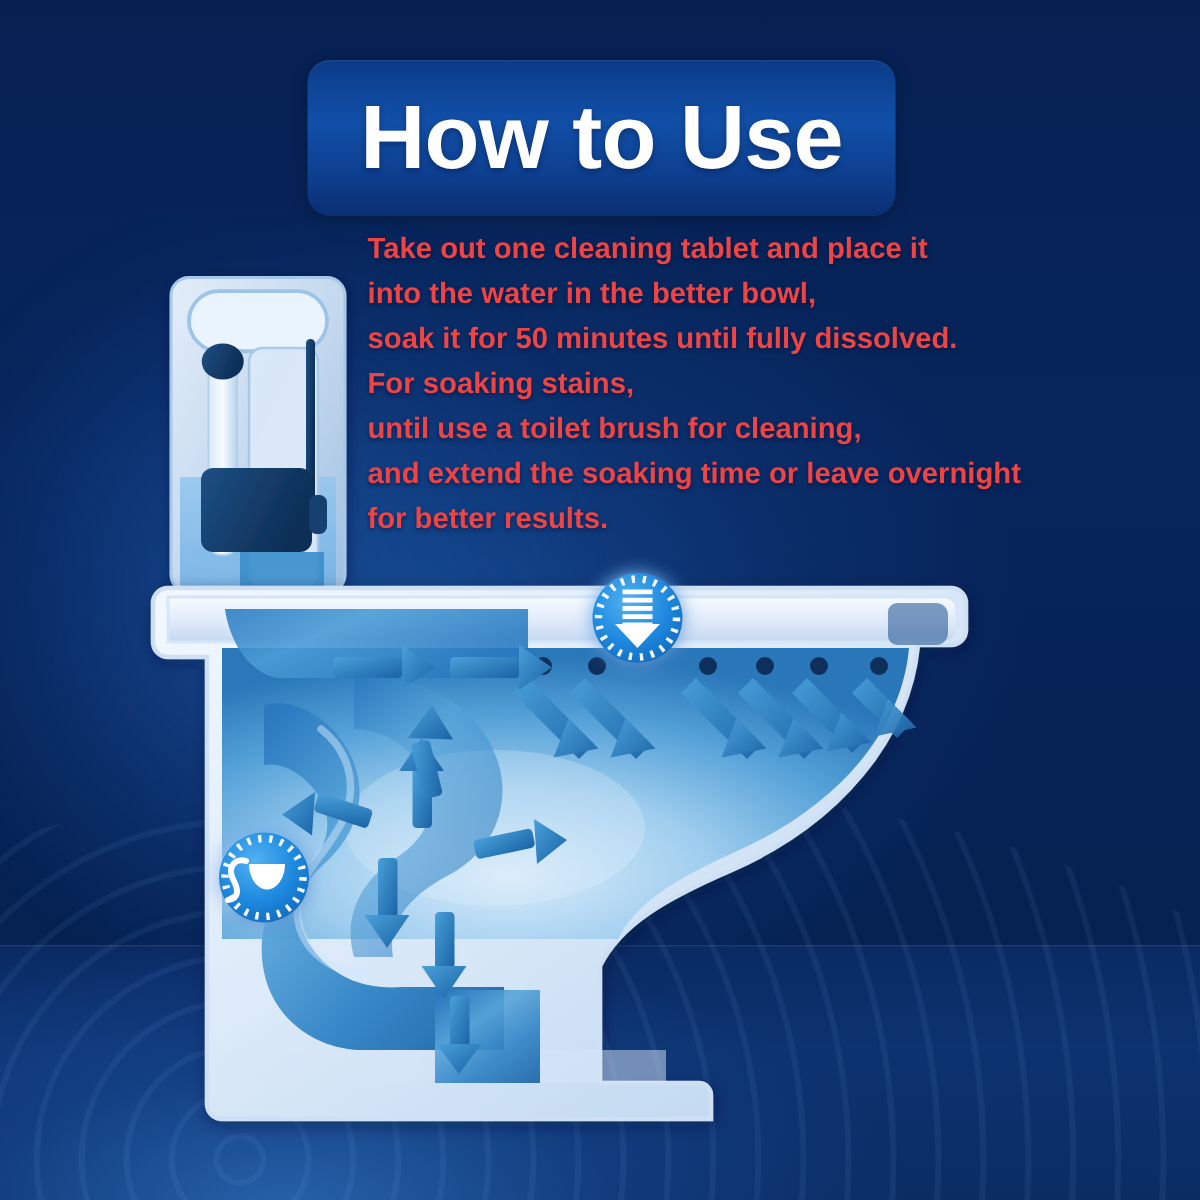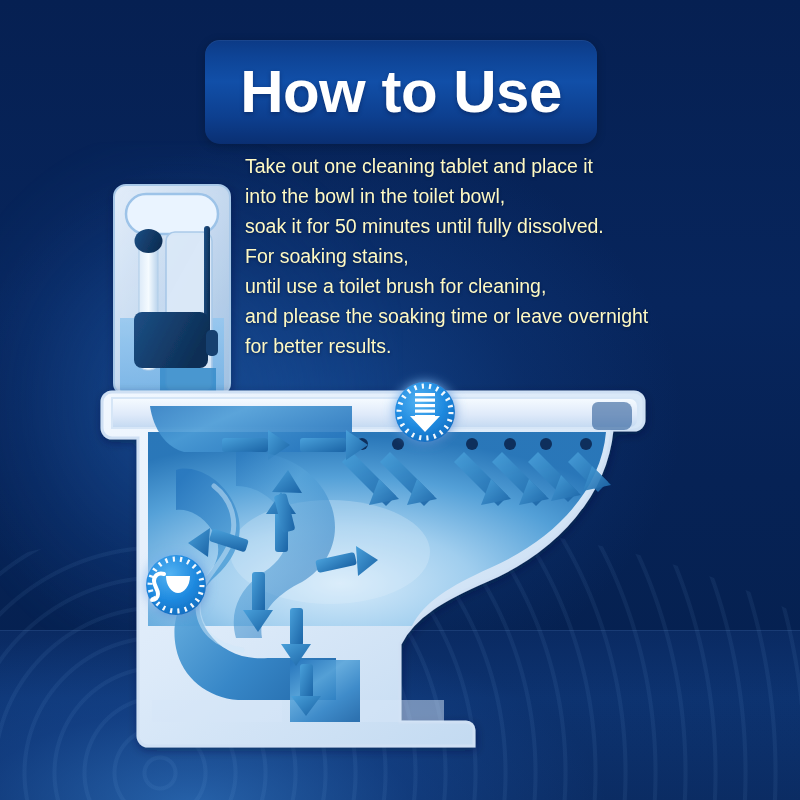--- a/index.html
+++ b/index.html
@@ -89,23 +89,23 @@
     white-space: nowrap;
   }
   
   .instructions {
     position: absolute;
     left: 245px;
     top: 151px;
     width: 470px;
   }
   .instructions .line {
-    color: #fef9c3;
+    color: #ef4444;
     font-size: 19.5px;
-    font-weight: normal;
+    font-weight: bold;
     line-height: 30px;
     white-space: nowrap;
     text-shadow: 0 1px 3px rgba(0,12,45,0.55);
   }
   
   .toilet {
     position: absolute;
     left: 0;
     top: 0;
     width: 800px;
@@ -392,21 +392,21 @@
       </g>
     </svg>
   </div>
 
   <div class="banner">
     <div class="banner-title">How to Use</div>
   </div>
 
   <div class="instructions">
     <div class="line">Take out one cleaning tablet and place it</div>
-    <div class="line">into the bowl in the toilet bowl,</div>
+    <div class="line">into the water in the better bowl,</div>
     <div class="line">soak it for 50 minutes until fully dissolved.</div>
     <div class="line">For soaking stains,</div>
     <div class="line">until use a toilet brush for cleaning,</div>
-    <div class="line">and please the soaking time or leave overnight</div>
+    <div class="line">and extend the soaking time or leave overnight</div>
     <div class="line">for better results.</div>
   </div>
 
 </div>
 
 </body></html>

